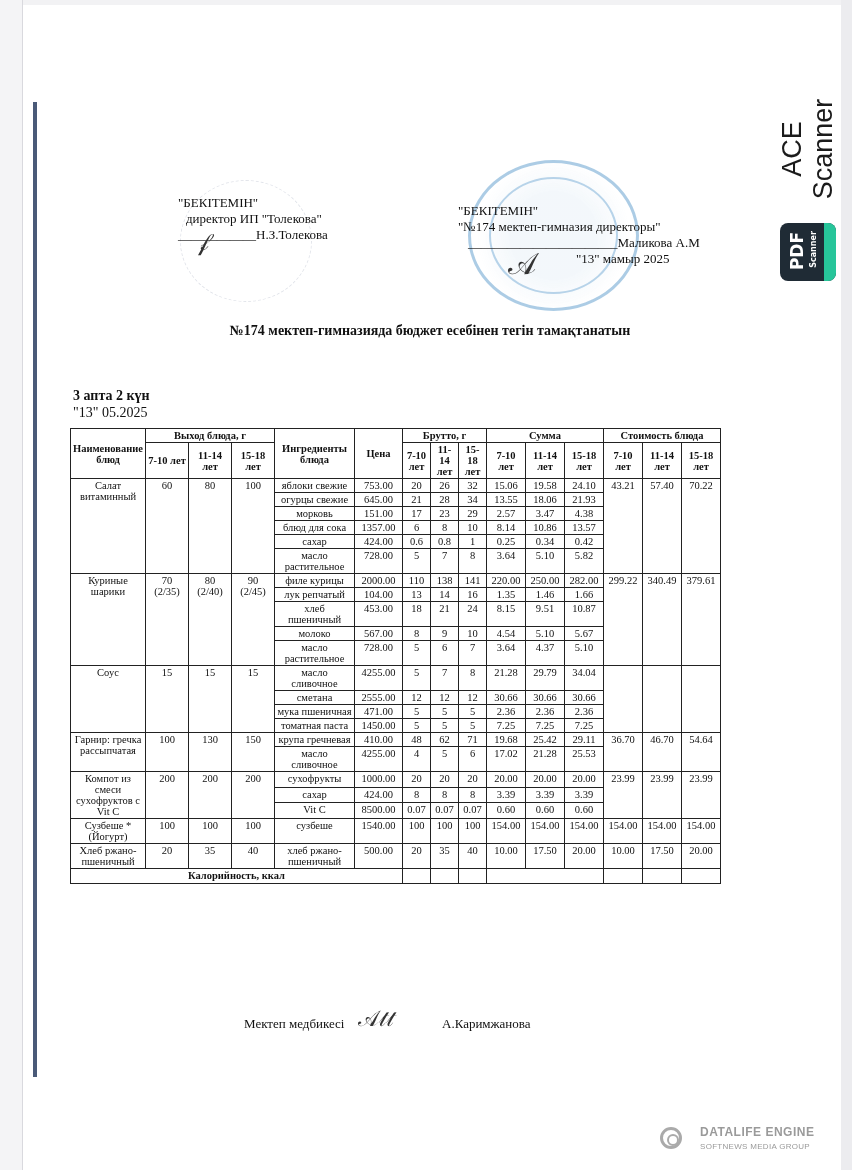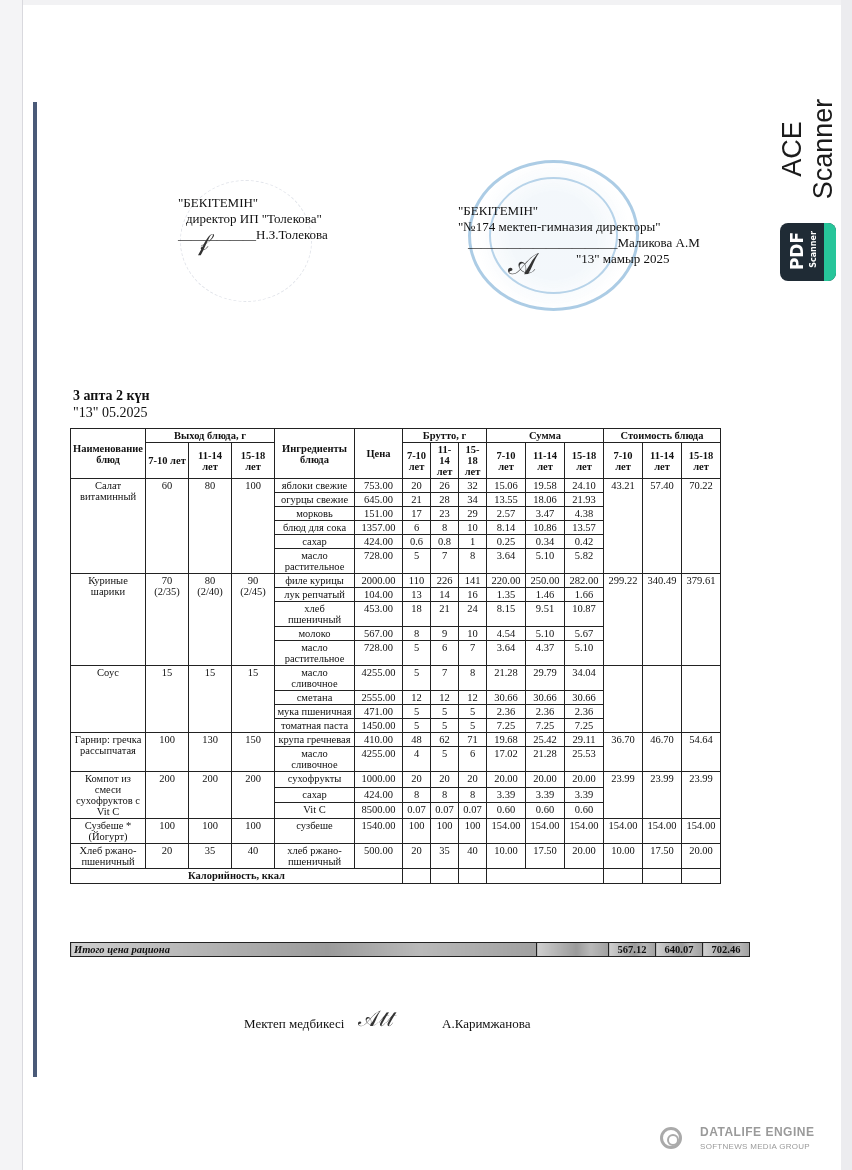--- a/index.html
+++ b/index.html
@@ -79,20 +79,21 @@
 
 <div class="approve approve-right">
   <div>"БЕКІТЕМІН"</div>
   <div>"№174 мектеп-гимназия директоры"</div>
   <div style="padding-left:10px">_______________________Маликова А.М</div>
   <div style="padding-left:118px">"13" мамыр  2025</div>
 </div>
 <div class="sig" style="left:508px;top:246px;font-size:30px;">𝒜</div>
 
 <div class="title">
+  <div>№174 мектеп-гимназияда бюджет есебінен тегін тамақтанатын</div>
 </div>
 <div class="week">3 апта 2 күн</div>
 <div class="date">"13" 05.2025</div>
 
 <table class="menu">
   <thead>
     <tr>
       <th class="col-name" rowspan="2">Наименование блюд</th>
       <th colspan="3">Выход блюда, г</th>
       <th class="col-ing" rowspan="2">Ингредиенты блюда</th>
@@ -185,21 +186,21 @@
         <td>5.82</td>
       </tr>
       <tr>
         <td rowspan="5">Куриные шарики</td>
         <td rowspan="5">70 (2/35)</td>
         <td rowspan="5">80 (2/40)</td>
         <td rowspan="5">90 (2/45)</td>
         <td class="ing">филе курицы</td>
         <td>2000.00</td>
         <td>110</td>
-        <td>226</td>
+        <td>138</td>
         <td>141</td>
         <td>220.00</td>
         <td>250.00</td>
         <td>282.00</td>
         <td rowspan="5">299.22</td>
         <td rowspan="5">340.49</td>
         <td rowspan="5">379.61</td>
       </tr>
       <tr>
         <td class="ing">лук репчатый</td>
@@ -394,27 +395,20 @@
         <td colspan="3"></td>
         <td colspan="1"></td>
         <td colspan="1"></td>
         <td colspan="1"></td>
       </tr>
     </tbody>
 </table>
 
 <table class="totals">
   <tbody id="totals-body">
-      <tr>
-        <td class="lbl">Итого цена рациона</td>
-        <td class="mid"></td>
-        <td class="num">567.12</td>
-        <td class="num">640.07</td>
-        <td class="num">702.46</td>
-      </tr>
     </tbody>
 </table>
 
 <div class="nurse">Мектеп медбикесі</div>
 <div class="sig" style="left:358px;top:1006px;font-size:22px;">𝒜𝓉𝓉</div>
 <div class="nurse-name">А.Каримжанова</div>
 
 <div class="ace">
   <div class="ace-text">ACE Scanner</div>
   <div class="pdf-badge">

